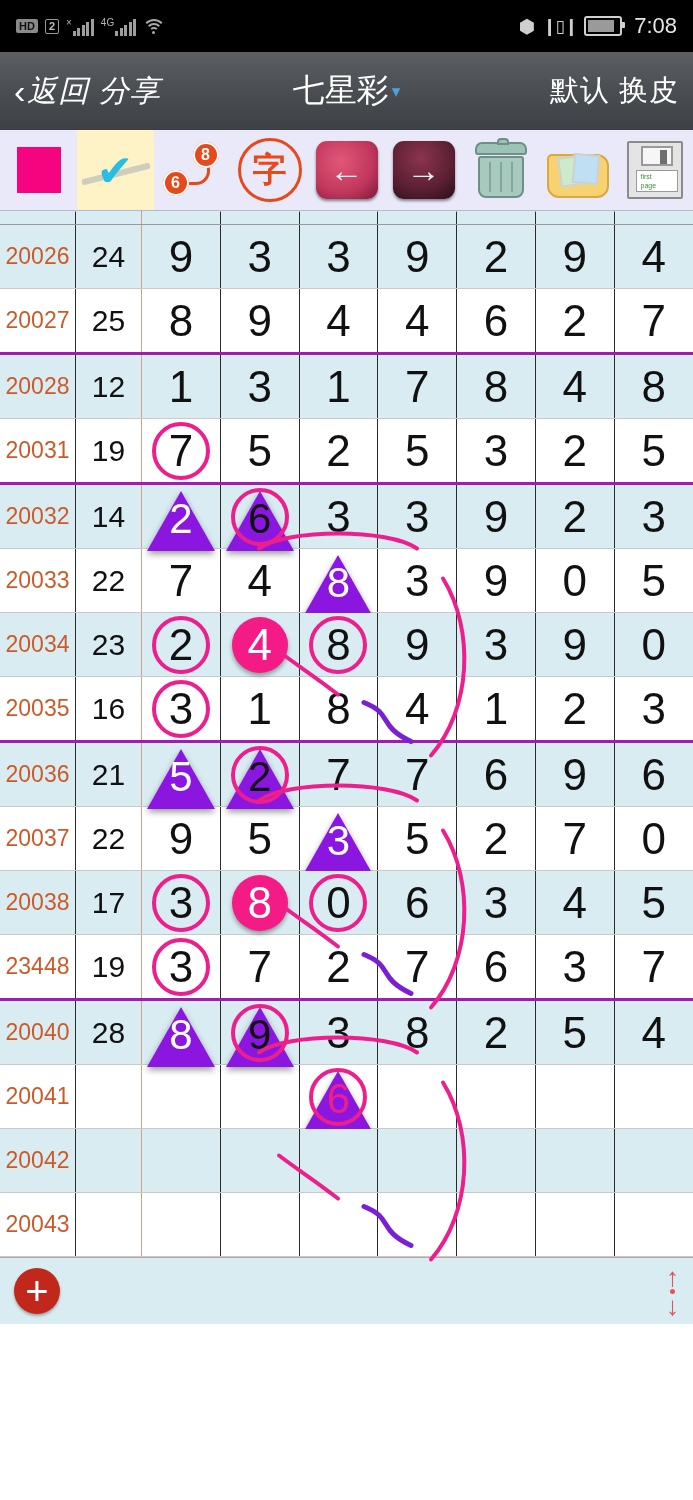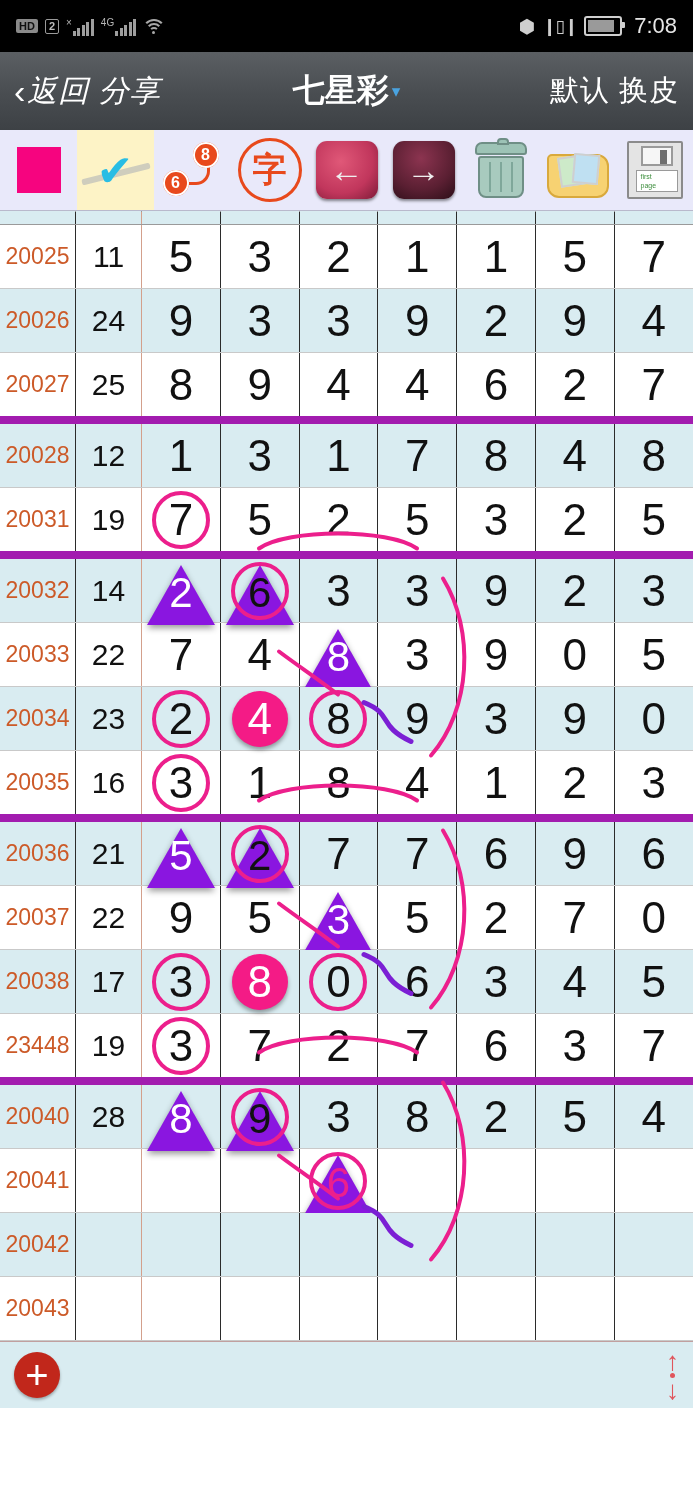--- a/index.html
+++ b/index.html
@@ -56,21 +56,21 @@
     height:78px;
     background:linear-gradient(to bottom,#5b5f63 0%,#4a4e52 50%,#3d4145 100%);
     display:flex;align-items:center;justify-content:space-between;
     padding:0 14px;box-sizing:border-box;color:#fff;position:relative;
   }
   .back-group{display:flex;align-items:center;gap:2px;}
   .chev{font-size:34px;line-height:34px;font-weight:300;color:#fff;}
   .back-text{font-size:30px;letter-spacing:1px;font-style:italic;}
   .title-center{
     position:absolute;left:0;right:0;text-align:center;
-    font-size:32px;pointer-events:none;font-weight:bold;
+    font-size:32px;pointer-events:none;
   }
   .title-center .caret{color:#4aa3e0;font-size:17px;margin-left:3px;vertical-align:4px;}
   .title-right{font-size:29px;letter-spacing:1px;z-index:2;}
 
   
   .toolbar{
     height:80px;background:#e9e9fa;display:flex;align-items:stretch;
     border-bottom:1px solid #b9b9cc;
   }
   .tb-cell{
@@ -152,21 +152,21 @@
     height:63px;text-align:center;vertical-align:middle;
     border-right:1px solid #2b2b2b;border-bottom:1px solid #c9c9c9;
     font-size:44px;color:#111;position:relative;padding:0;
   }
   table.grid td.idc{
     width:75px;font-size:23px;color:#cc5a28;border-right:1px solid #2b2b2b;
   }
   table.grid td.sumc{width:65px;font-size:30px;color:#111;border-right:1px solid #d3a08c;}
   table.grid td.last{border-right:none;}
   table.grid tr.alt td{background:#d9ecf1;}
-  table.grid tr.sep td{border-top:8px solid #a21caf;}
+  table.grid tr.sep td{border-top:3px solid #a21caf;}
   table.grid tr.thin td{height:13px;border-bottom:1px solid #9a9a9a;}
   .tablewrap::before{
     content:"";position:absolute;left:0;top:0;width:100%;height:1px;background:#9a9a9a;
   }
 
   
   .mk{
     position:absolute;left:50%;top:50%;transform:translate(-50%,-50%);
     width:58px;height:58px;display:flex;align-items:center;justify-content:center;
     font-size:44px;box-sizing:border-box;
@@ -327,31 +327,20 @@
         <tr class="thin alt">
           <td class="idc"></td>
           <td class="sumc"></td>
           <td></td>
           <td></td>
           <td></td>
           <td></td>
           <td></td>
           <td></td>
           <td class="last"></td>
-        </tr>
-        <tr class="">
-          <td class="idc">20025</td>
-          <td class="sumc">11</td>
-          <td><span class="cell-inner">5</span></td>
-          <td><span class="cell-inner">3</span></td>
-          <td><span class="cell-inner">2</span></td>
-          <td><span class="cell-inner">1</span></td>
-          <td><span class="cell-inner">1</span></td>
-          <td><span class="cell-inner">5</span></td>
-          <td class="last"><span class="cell-inner">7</span></td>
         </tr>
         <tr class="alt ">
           <td class="idc">20026</td>
           <td class="sumc">24</td>
           <td><span class="cell-inner">9</span></td>
           <td><span class="cell-inner">3</span></td>
           <td><span class="cell-inner">3</span></td>
           <td><span class="cell-inner">9</span></td>
           <td><span class="cell-inner">2</span></td>
           <td><span class="cell-inner">9</span></td>

